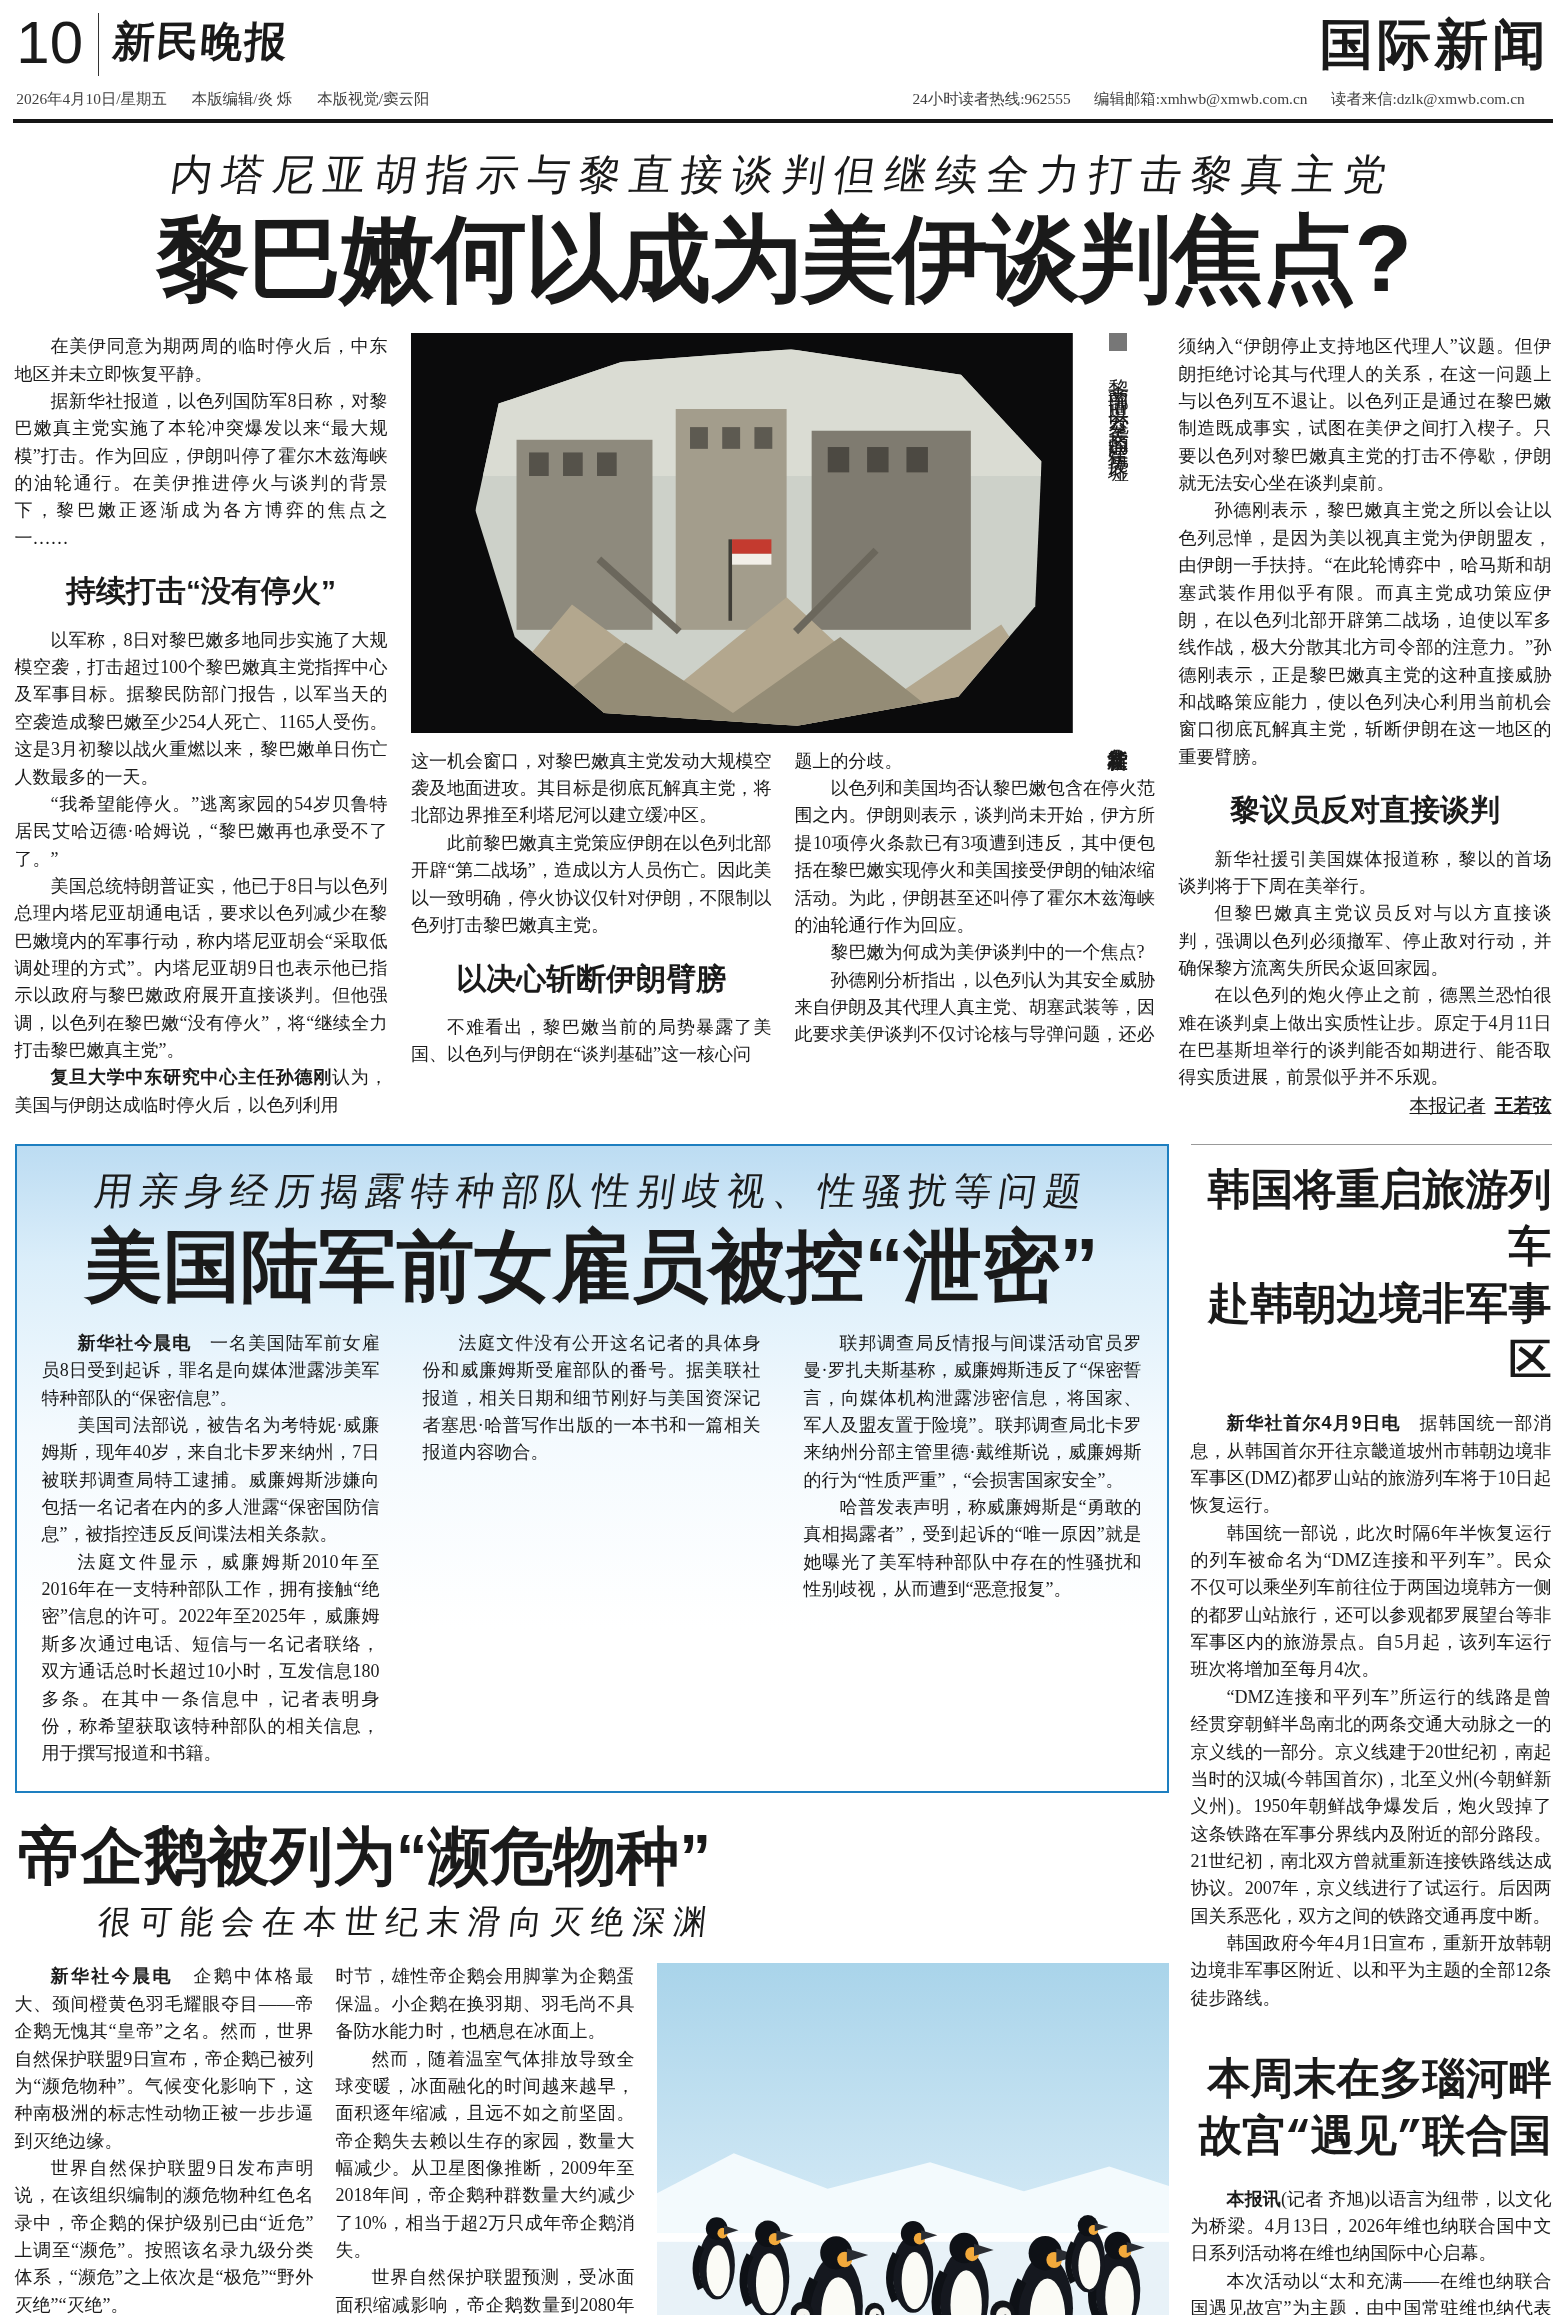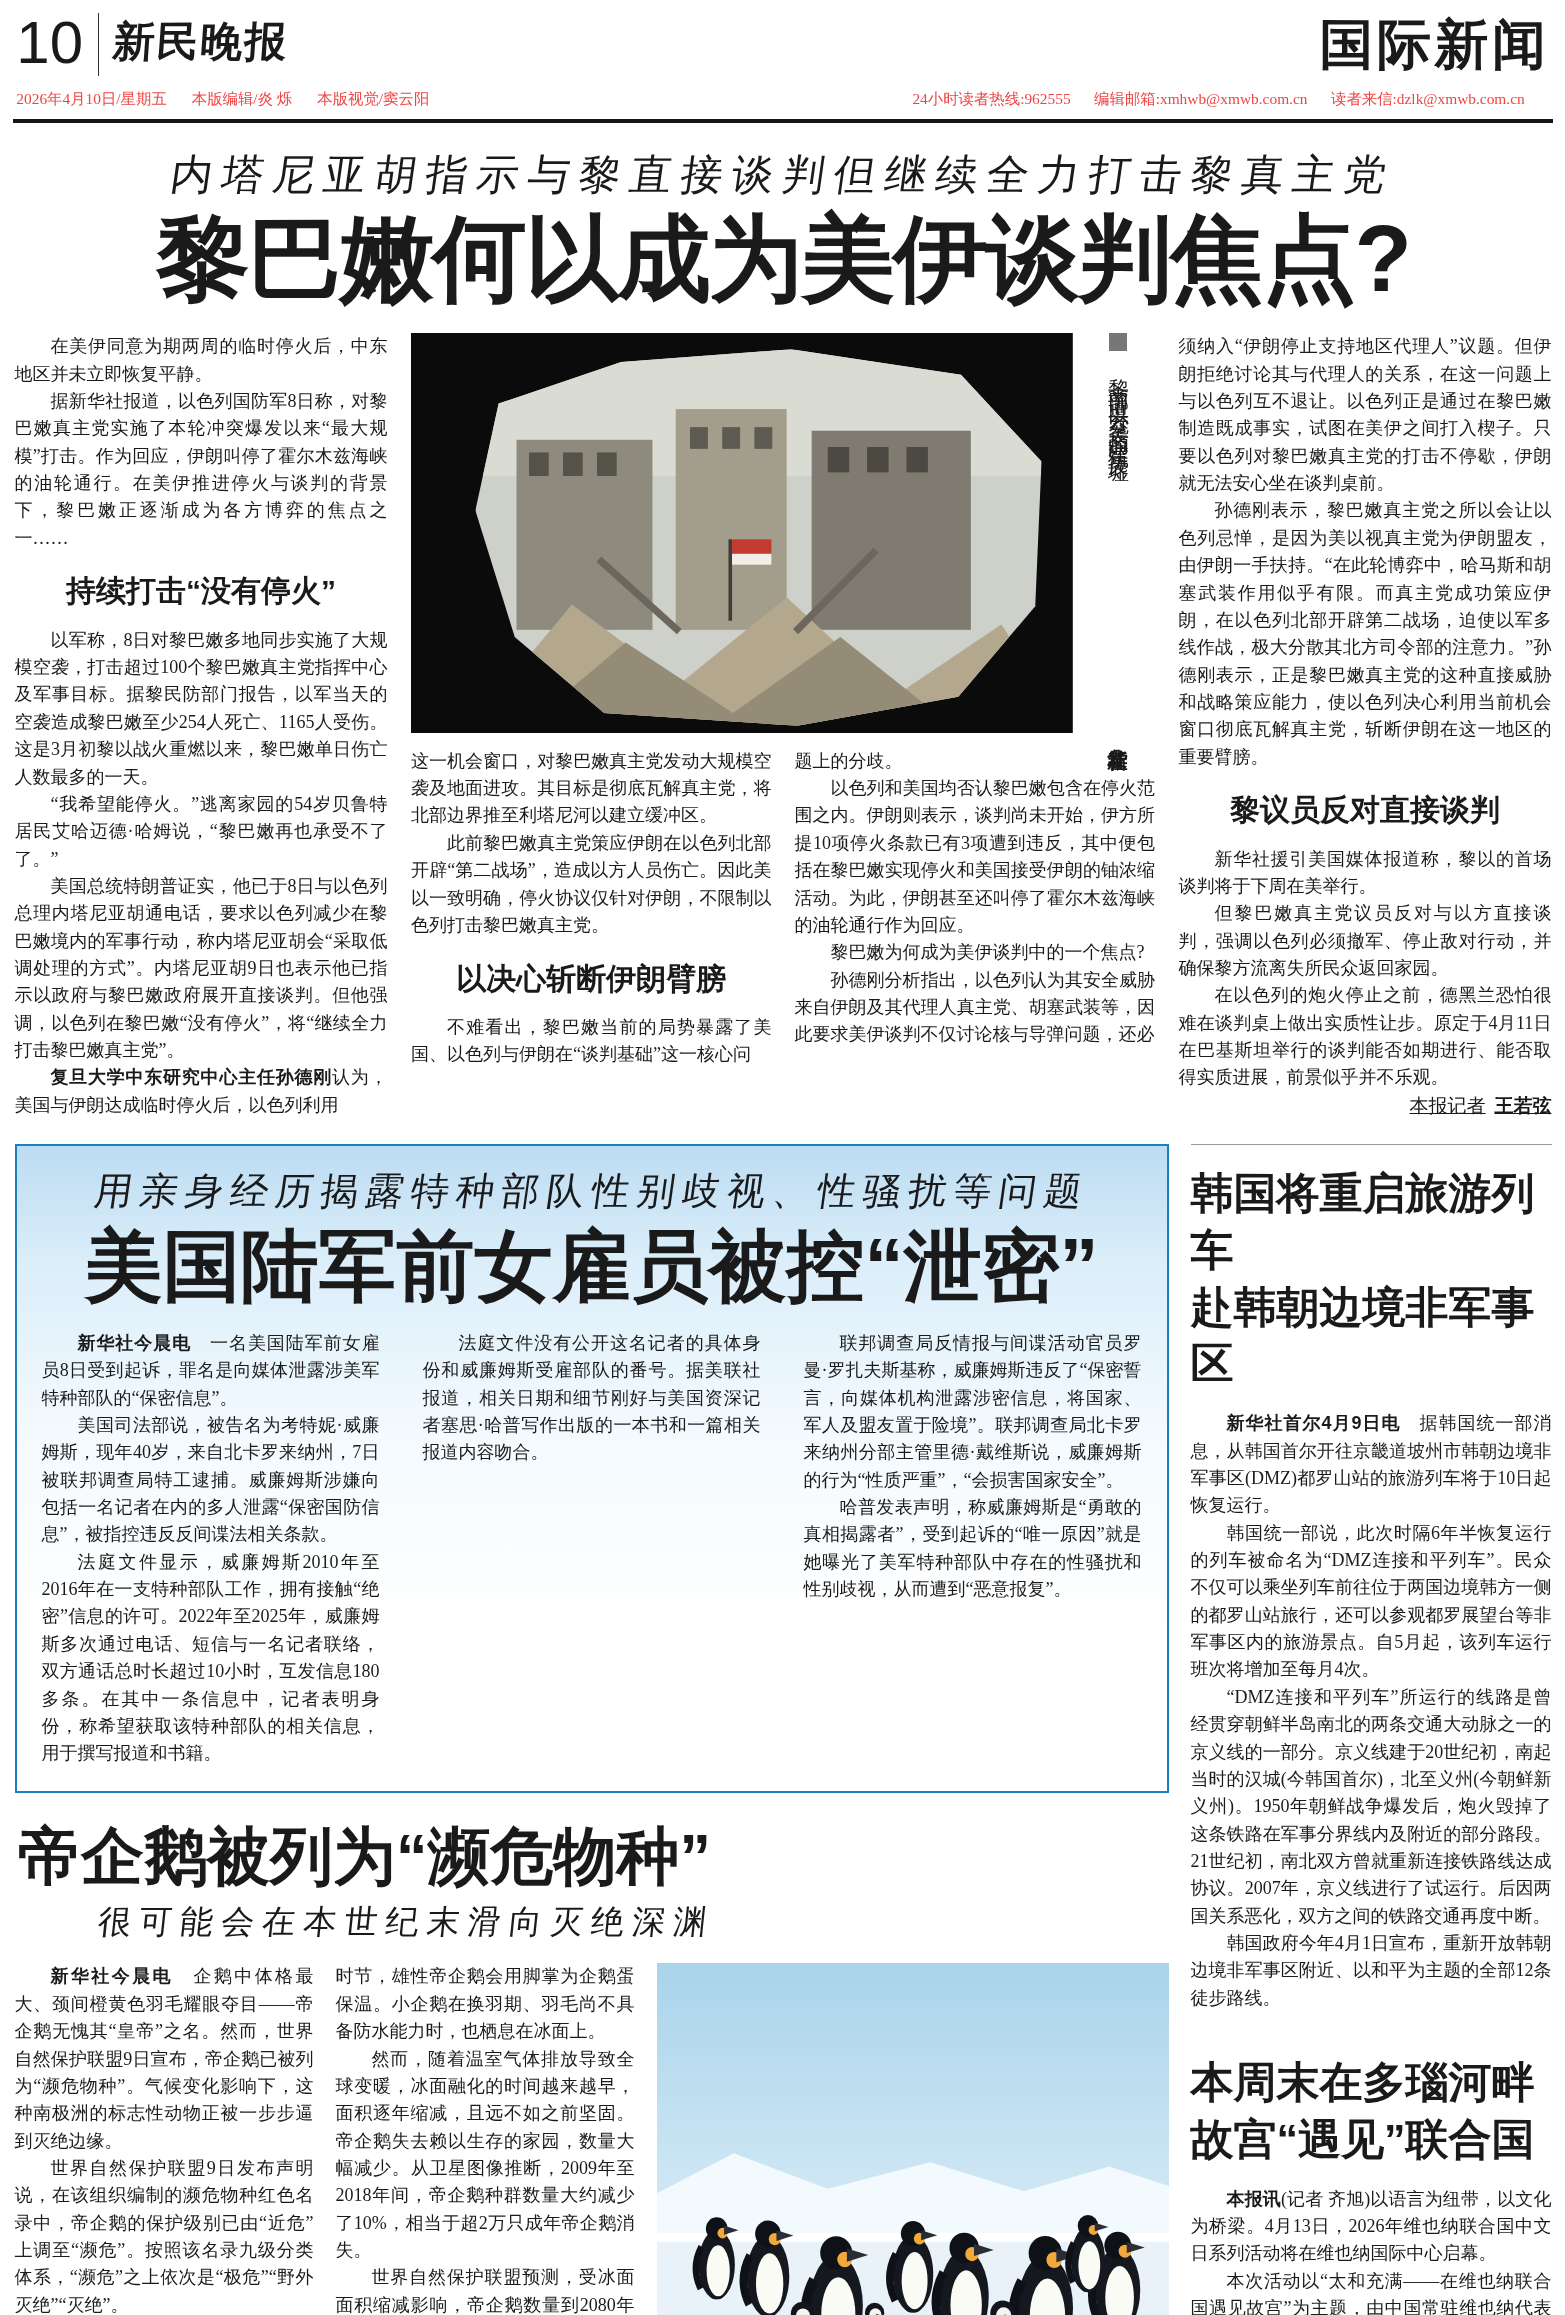--- a/index.html
+++ b/index.html
@@ -8,21 +8,21 @@
   .page *{box-sizing:border-box;}
 
   
   .hdr{display:flex;align-items:center;padding:5.4px 16.3px 0;}
   .pageno{font-family:"Liberation Sans",sans-serif;font-size:60px;font-weight:300;
           line-height:1;padding:0 14.5px 3.6px 0;border-right:1.8px solid #333;}
   .masthead{font-size:42px;font-weight:900;margin:0 0 5.4px 14.5px;letter-spacing:1.8px;
             transform:skewX(-4deg);}
   .section-title{margin-left:auto;font-family:"Liberation Sans",sans-serif;
                  font-size:54px;font-weight:900;letter-spacing:3.6px;line-height:1;}
-  .dateline{display:flex;padding:12.7px 16.3px 9px;font-size:15.4px;color:#ef4444;}
+  .dateline{display:flex;padding:12.7px 16.3px 9px;font-size:15.4px;color:#404040;}
   .dateline span{margin-right:25px;}
   .dateline .right{margin-left:auto;display:flex;}
   .dateline .right span{margin-right:0;margin-left:23.5px;}
   .black-rule{height:4.5px;background:#161616;margin:0 12.7px;}
 
   
   .kicker{font-size:42px;text-align:center;margin:23.5px 0 5.4px;letter-spacing:9px;
           transform:skewX(-8deg);font-weight:500;}
   .lead-headline{font-family:"Liberation Sans",sans-serif;font-size:94px;font-weight:900;
                  text-align:center;margin:3.6px 0 23.5px;line-height:1.08;letter-spacing:-1.8px;}
@@ -66,22 +66,22 @@
   .penguin{margin-top:29px;}
   .pg-headline{font-family:"Liberation Sans",sans-serif;font-size:63px;font-weight:900;
                margin:0 0 9px 3.6px;line-height:1.1;}
   .pg-subtitle{font-size:33px;letter-spacing:8.1px;margin:0 0 18px 83px;transform:skewX(-6deg);}
   .pg-body{display:flex;gap:22px;}
   .pg-body .tcol{width:299px;flex:0 0 299px;}
   .pg-fig{flex:1;min-width:0;margin:0;}
   .pg-fig svg{display:block;width:100%;height:416px;}
 
   
-  .sb-headline{font-family:Liberation Sans, sans-serif;font-size:43px;font-weight:900;
-               text-align:left;line-height:1.32;margin:0 0 18px;}
+  .sb-headline{font-family:Liberation Mono, monospace;font-size:43px;font-weight:900;
+               text-align:right;line-height:1.32;margin:0 0 18px;}
   .sb-art{margin-bottom:42px;}
   .lead-in{font-family:"Liberation Sans",sans-serif;font-weight:800;}
 </style>
 </head>
 <body>
 
 <div class="page">
 
   <div class="hdr">
     <div class="pageno">10</div>

